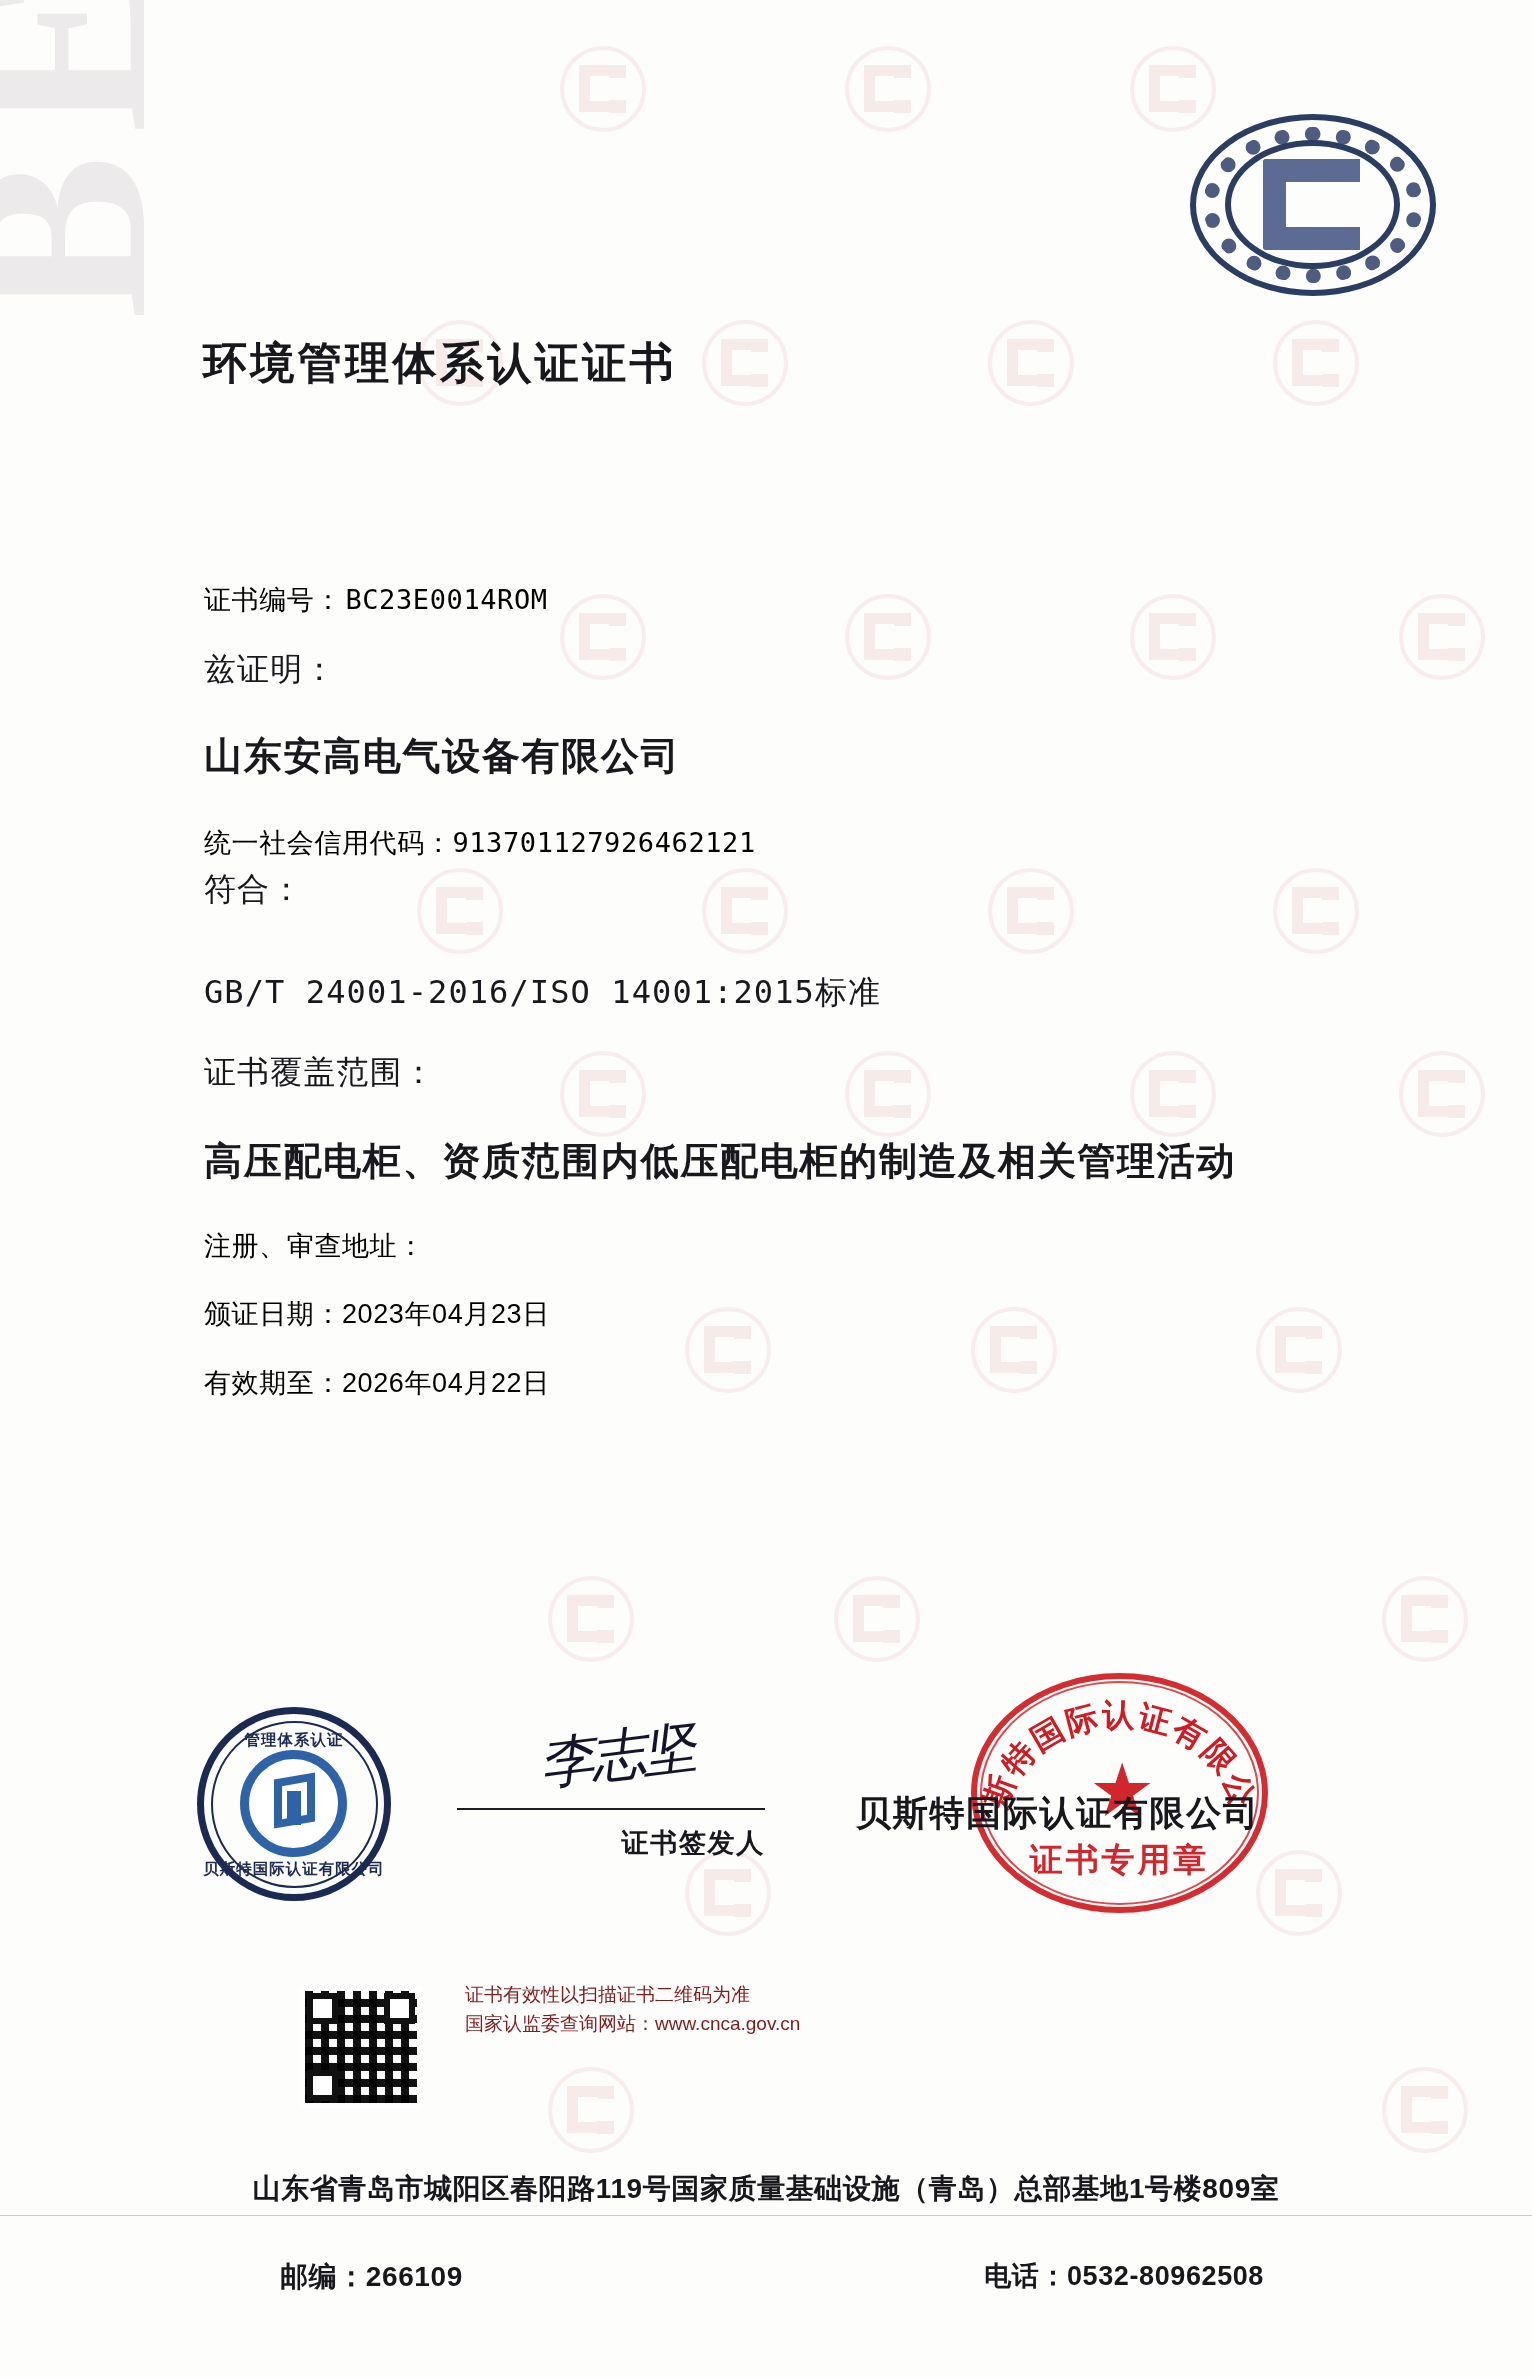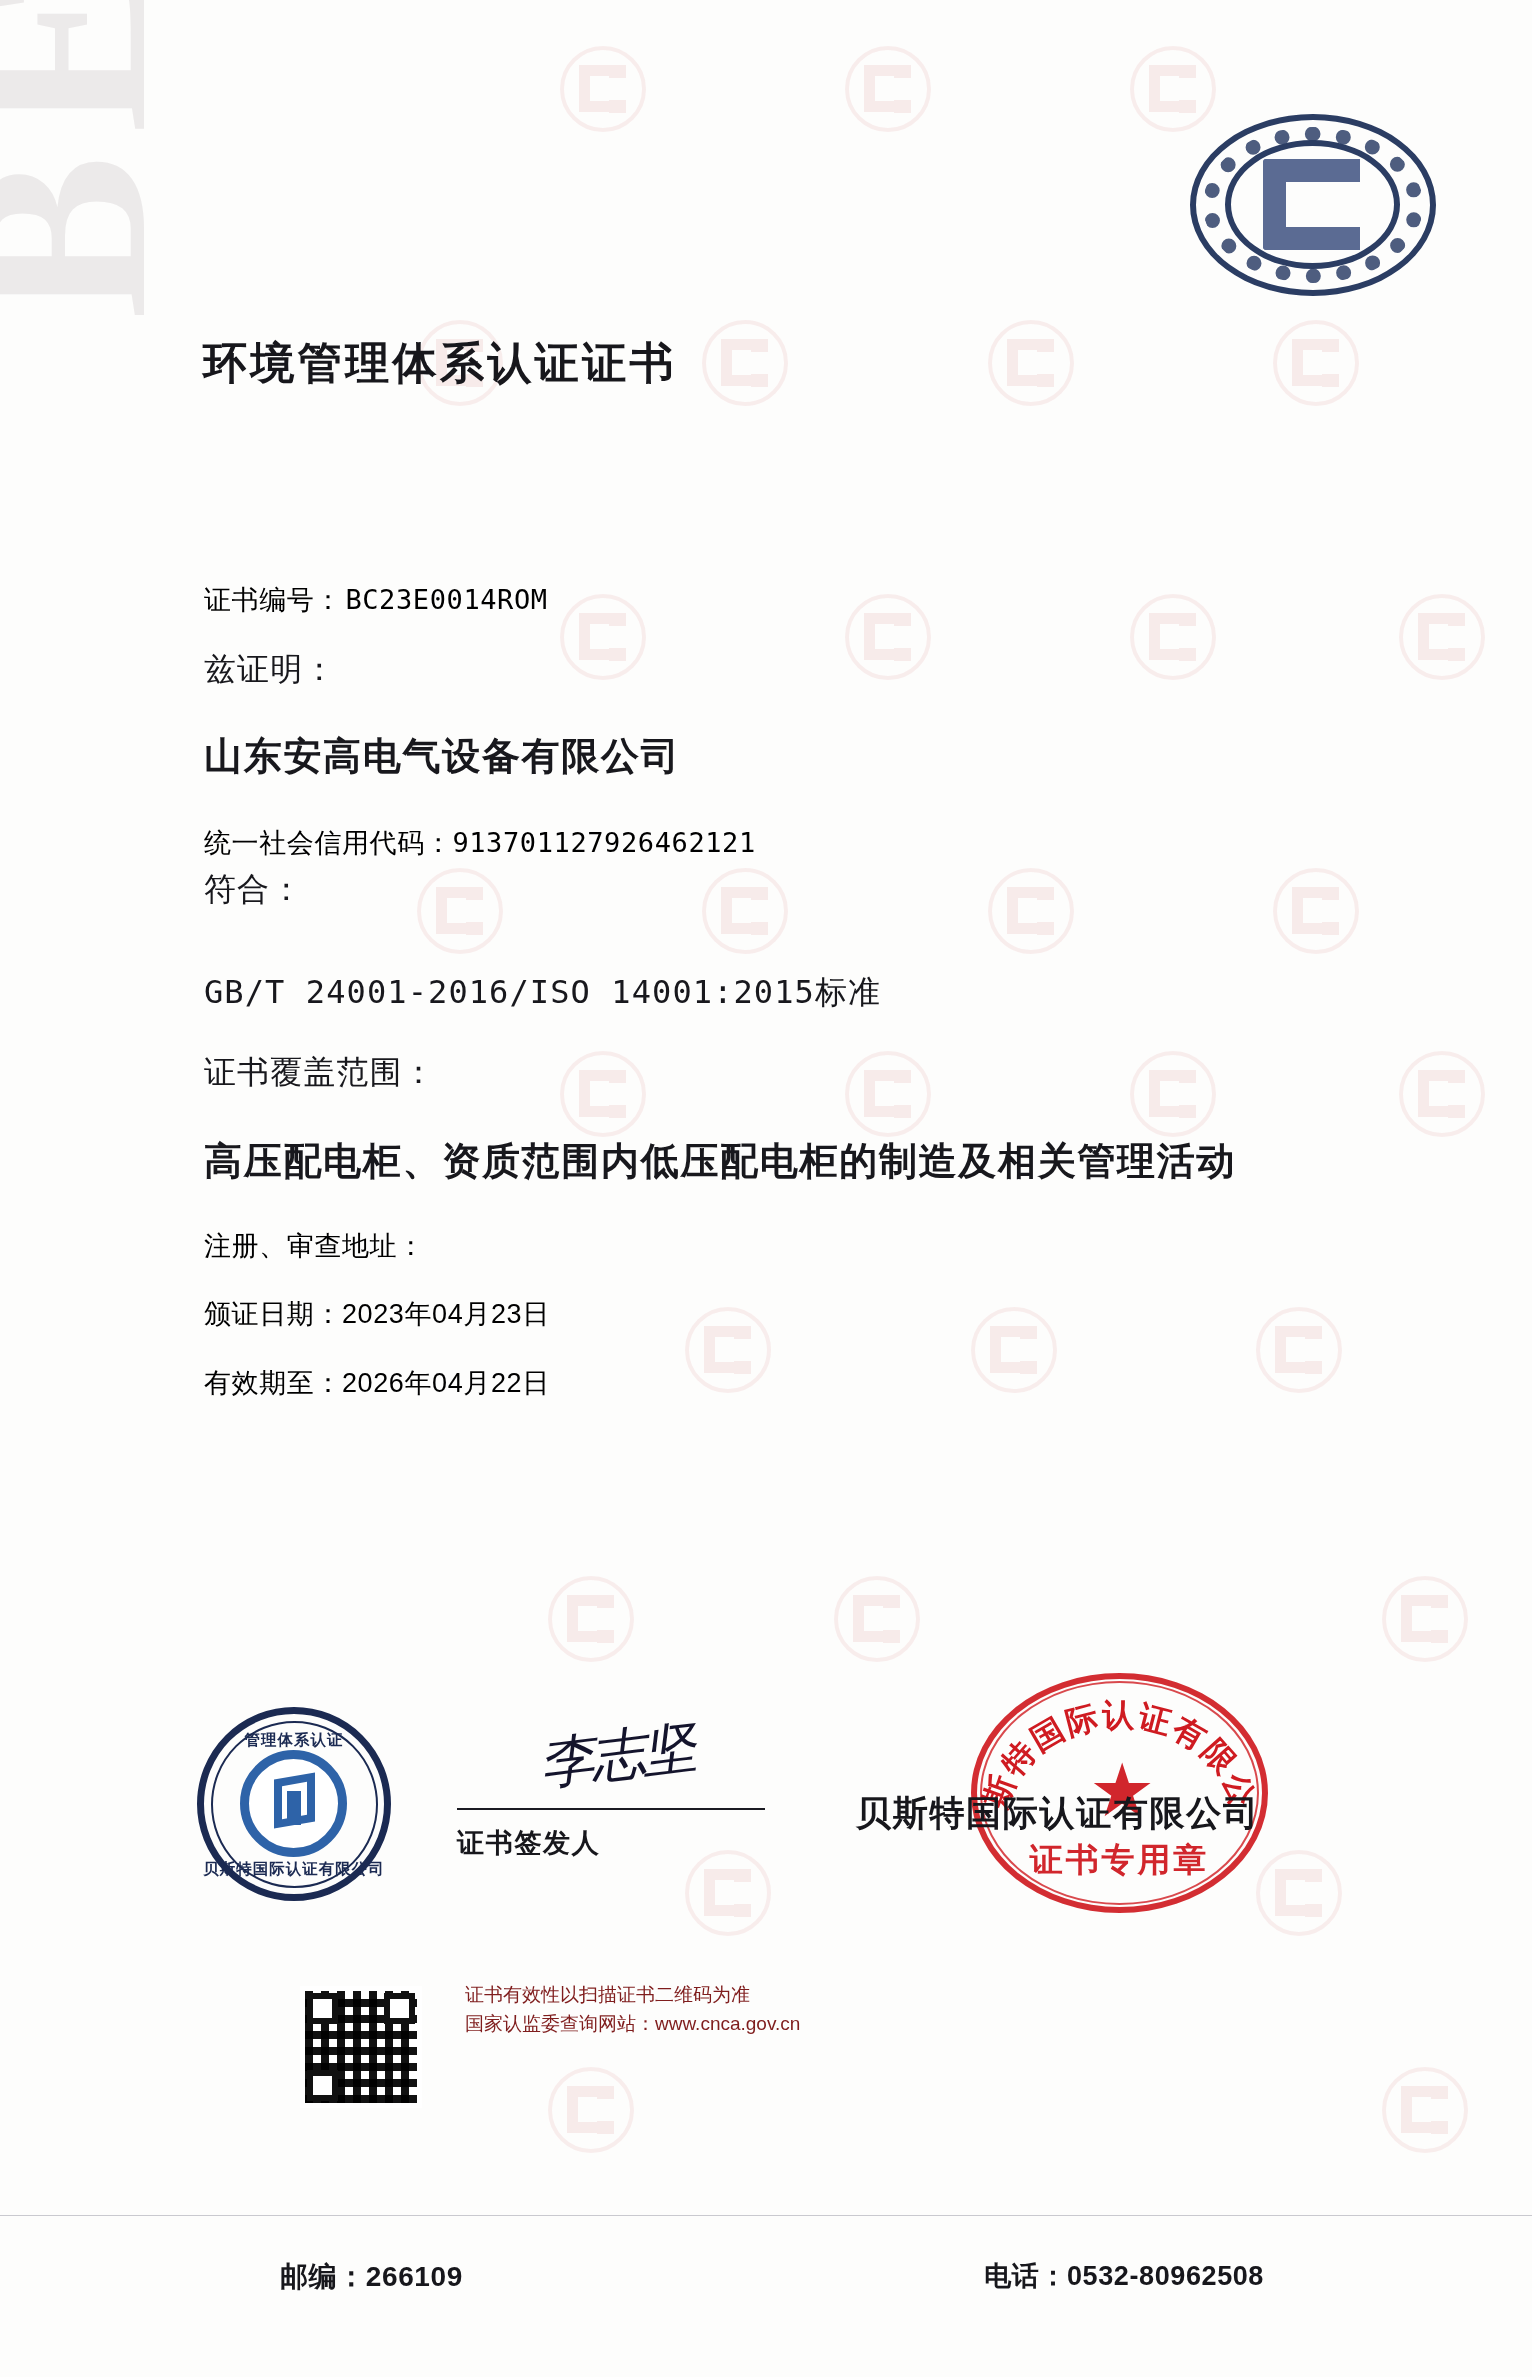--- a/index.html
+++ b/index.html
@@ -261,21 +261,21 @@
     letter-spacing: -3.4px;
     height: 86px;
   }
   .sign-rule {
     margin-top: 3.4px;
     border-bottom: 2.3px solid #1b1b22;
     width: 308px;
   }
   .sign-caption {
     margin-top: 15px;
-    text-align: left;
+    text-align: right;
     font-size: 27px;
     font-weight: bold;
     color: #17171c;
     letter-spacing: 1.7px;
     width: 308px;
   }
 
   .red-seal {
     position: absolute;
     left: 971px;
@@ -677,18 +677,19 @@
     <span class="eye tl"></span>
     <span class="eye tr"></span>
     <span class="eye bl"></span>
   </div>
 
   <div class="notes">
     <div>证书有效性以扫描证书二维码为准</div>
     <div>国家认监委查询网站：www.cnca.gov.cn</div>
   </div>
 
+  <div class="footer-addr">山东省青岛市城阳区春阳路119号国家质量基础设施（青岛）总部基地1号楼809室</div>
   <div class="footer-rule"></div>
   <div class="footer-zip">邮编：266109</div>
   <div class="footer-tel">电话：0532-80962508</div>
 
 </div>
 
 
 </body></html>

